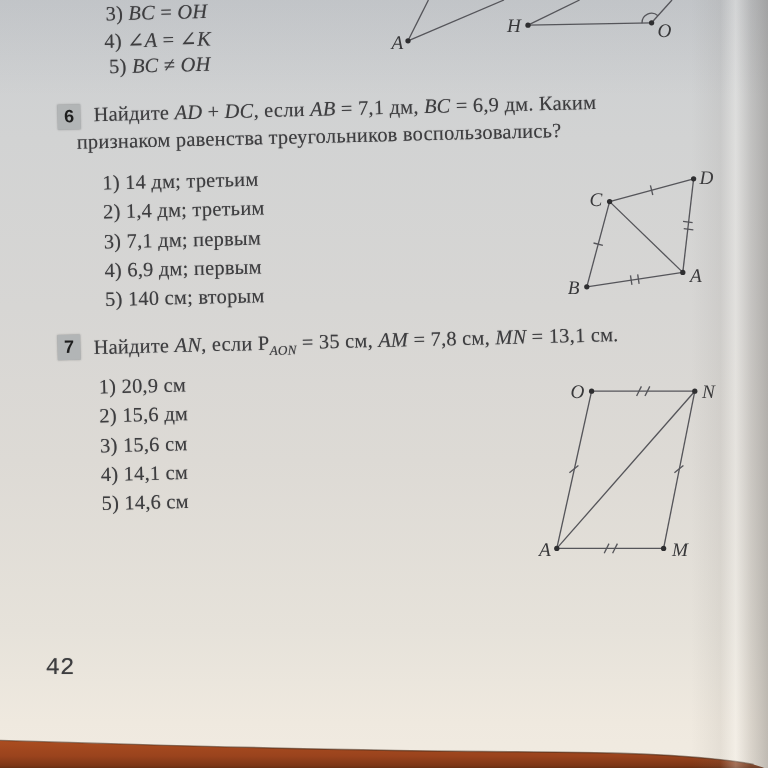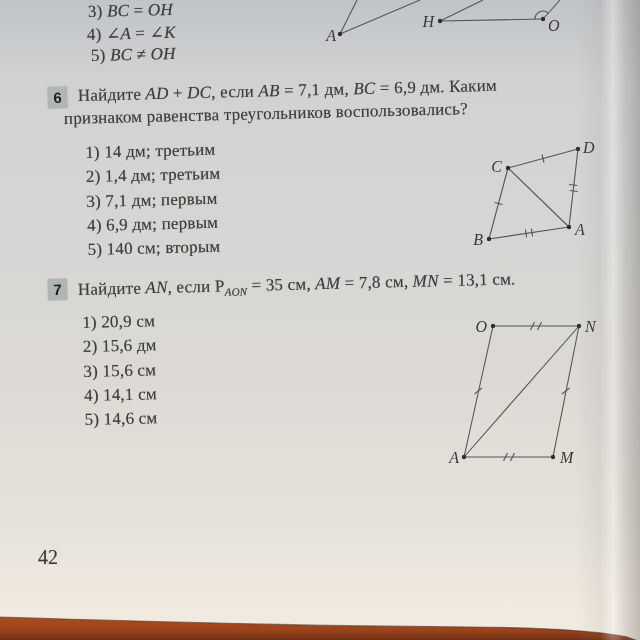--- a/index.html
+++ b/index.html
@@ -39,20 +39,21 @@
     font-weight:bold;font-size:15px;
     display:flex;align-items:center;justify-content:center;
     transform:rotate(-1.4deg);
     box-shadow:0 0 1.5px rgba(60,60,60,0.45);
   }
   .it{font-style:italic;}
   sub{font-size:11px;line-height:0;}
   .pagenum{
     position:absolute;left:38px;top:546px;font-size:20px;
     text-shadow:0 0 0.7px rgba(70,70,72,0.5);
+    font-family:Liberation Mono, monospace;
   }
   svg.overlay{position:absolute;left:0;top:0;pointer-events:none;}
   .flabel{font-family:"Liberation Serif","DejaVu Serif",serif;font-style:italic;font-size:16px;fill:#38383a;}
 </style>
 </head>
 <body>
 
 <div class="photo">
 
   <div class="top-shade"></div>

